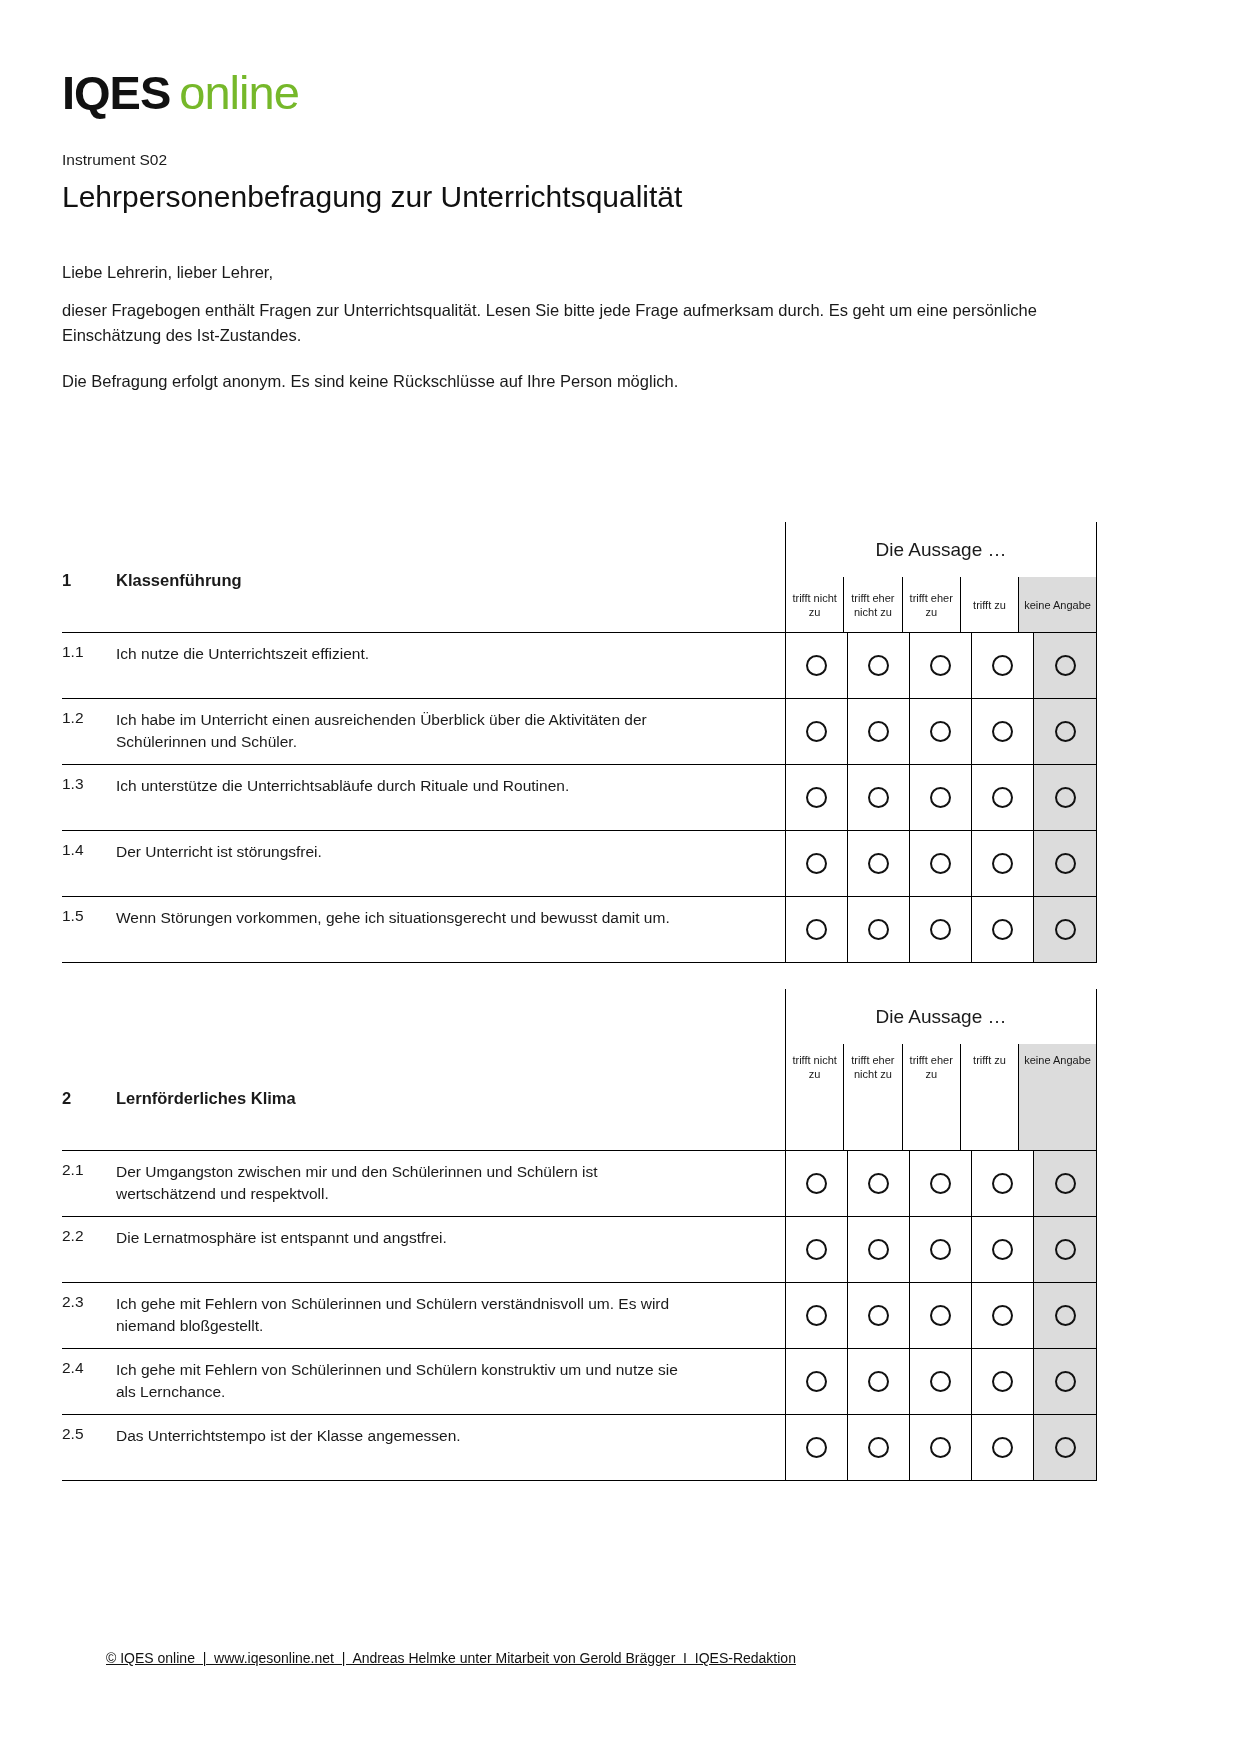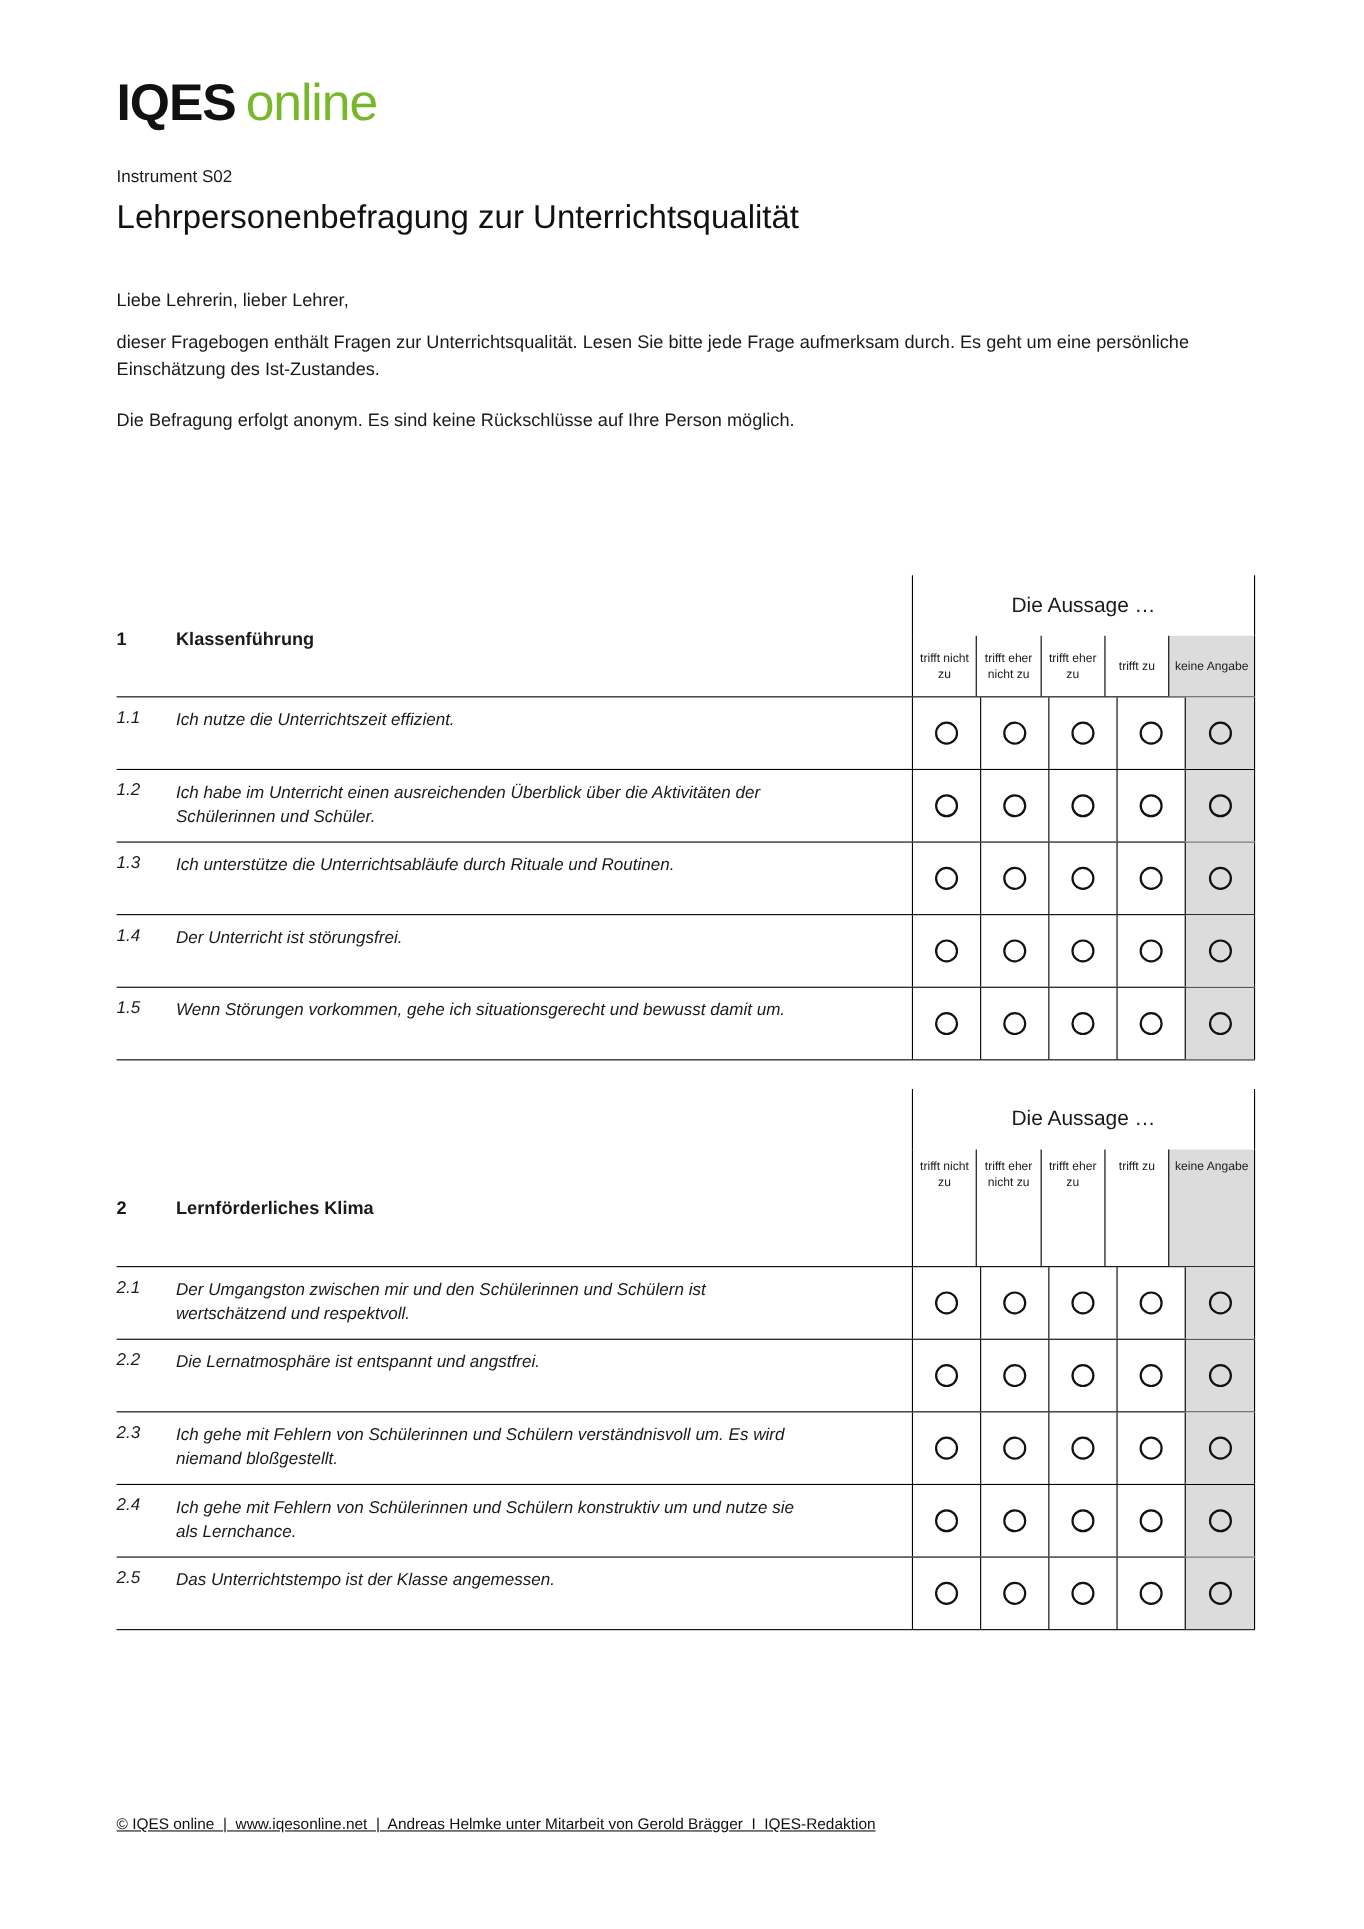--- a/index.html
+++ b/index.html
@@ -4,21 +4,21 @@
 <style>
   html,body { margin:0; padding:0; }
   body {
     width:1240px; height:1754px;
     background:#ffffff;
     font-family:"Liberation Sans", sans-serif;
     color:#1a1a1a;
     position:relative;
     overflow:hidden;
   }
-  .content { padding-left:106px; width:1035px; }
+  .content { padding-left:62px; width:1035px; }
 
   
   .logo { padding-top:64px; line-height:58px; letter-spacing:-1px; }
   .logo .iqes   { font-size:47px; font-weight:600; color:#111; }
   .logo .online { font-size:47px; font-weight:400; color:var(--green,#76B82A); margin-left:9px; }
 
   .instrument { margin-top:18px; font-size:15.5px; }
   h1.page-title { margin:8px 0 0 0; font-size:30px; font-weight:400; line-height:40px; color:#111; }
 
   .salutation { margin-top:46px; font-size:16.5px; font-weight:normal; }
@@ -54,21 +54,21 @@
     text-align:center; font-size:11px; line-height:14px;
     padding:2px 3px;
   }
   .label.na { width:84px; border-right:1px solid #000; background:var(--na-bg,#DCDCDC); }
   
   .qtable.second .label { height:106px; align-items:flex-start; padding-top:9px; }
 
   .trow { display:flex; border-bottom:1px solid #000; min-height:65px; }
   .cell.stmt {
     width:723px; box-sizing:border-box;
-    display:flex; padding:10px 0 8px 0;font-style:italic;
+    display:flex; padding:10px 0 8px 0;
   }
   .qnum  { width:54px; flex-shrink:0; font-size:15.5px; }
   .qtext { font-size:15.5px; line-height:22px; max-width:565px; }
   .cell.opt {
     box-sizing:border-box; width:62px;
     border-left:1px solid #000;
     display:flex; align-items:center; justify-content:center;
   }
   .cell.opt.na { width:64px; border-right:1px solid #000; background:var(--na-bg,#DCDCDC); }
   .radio {

